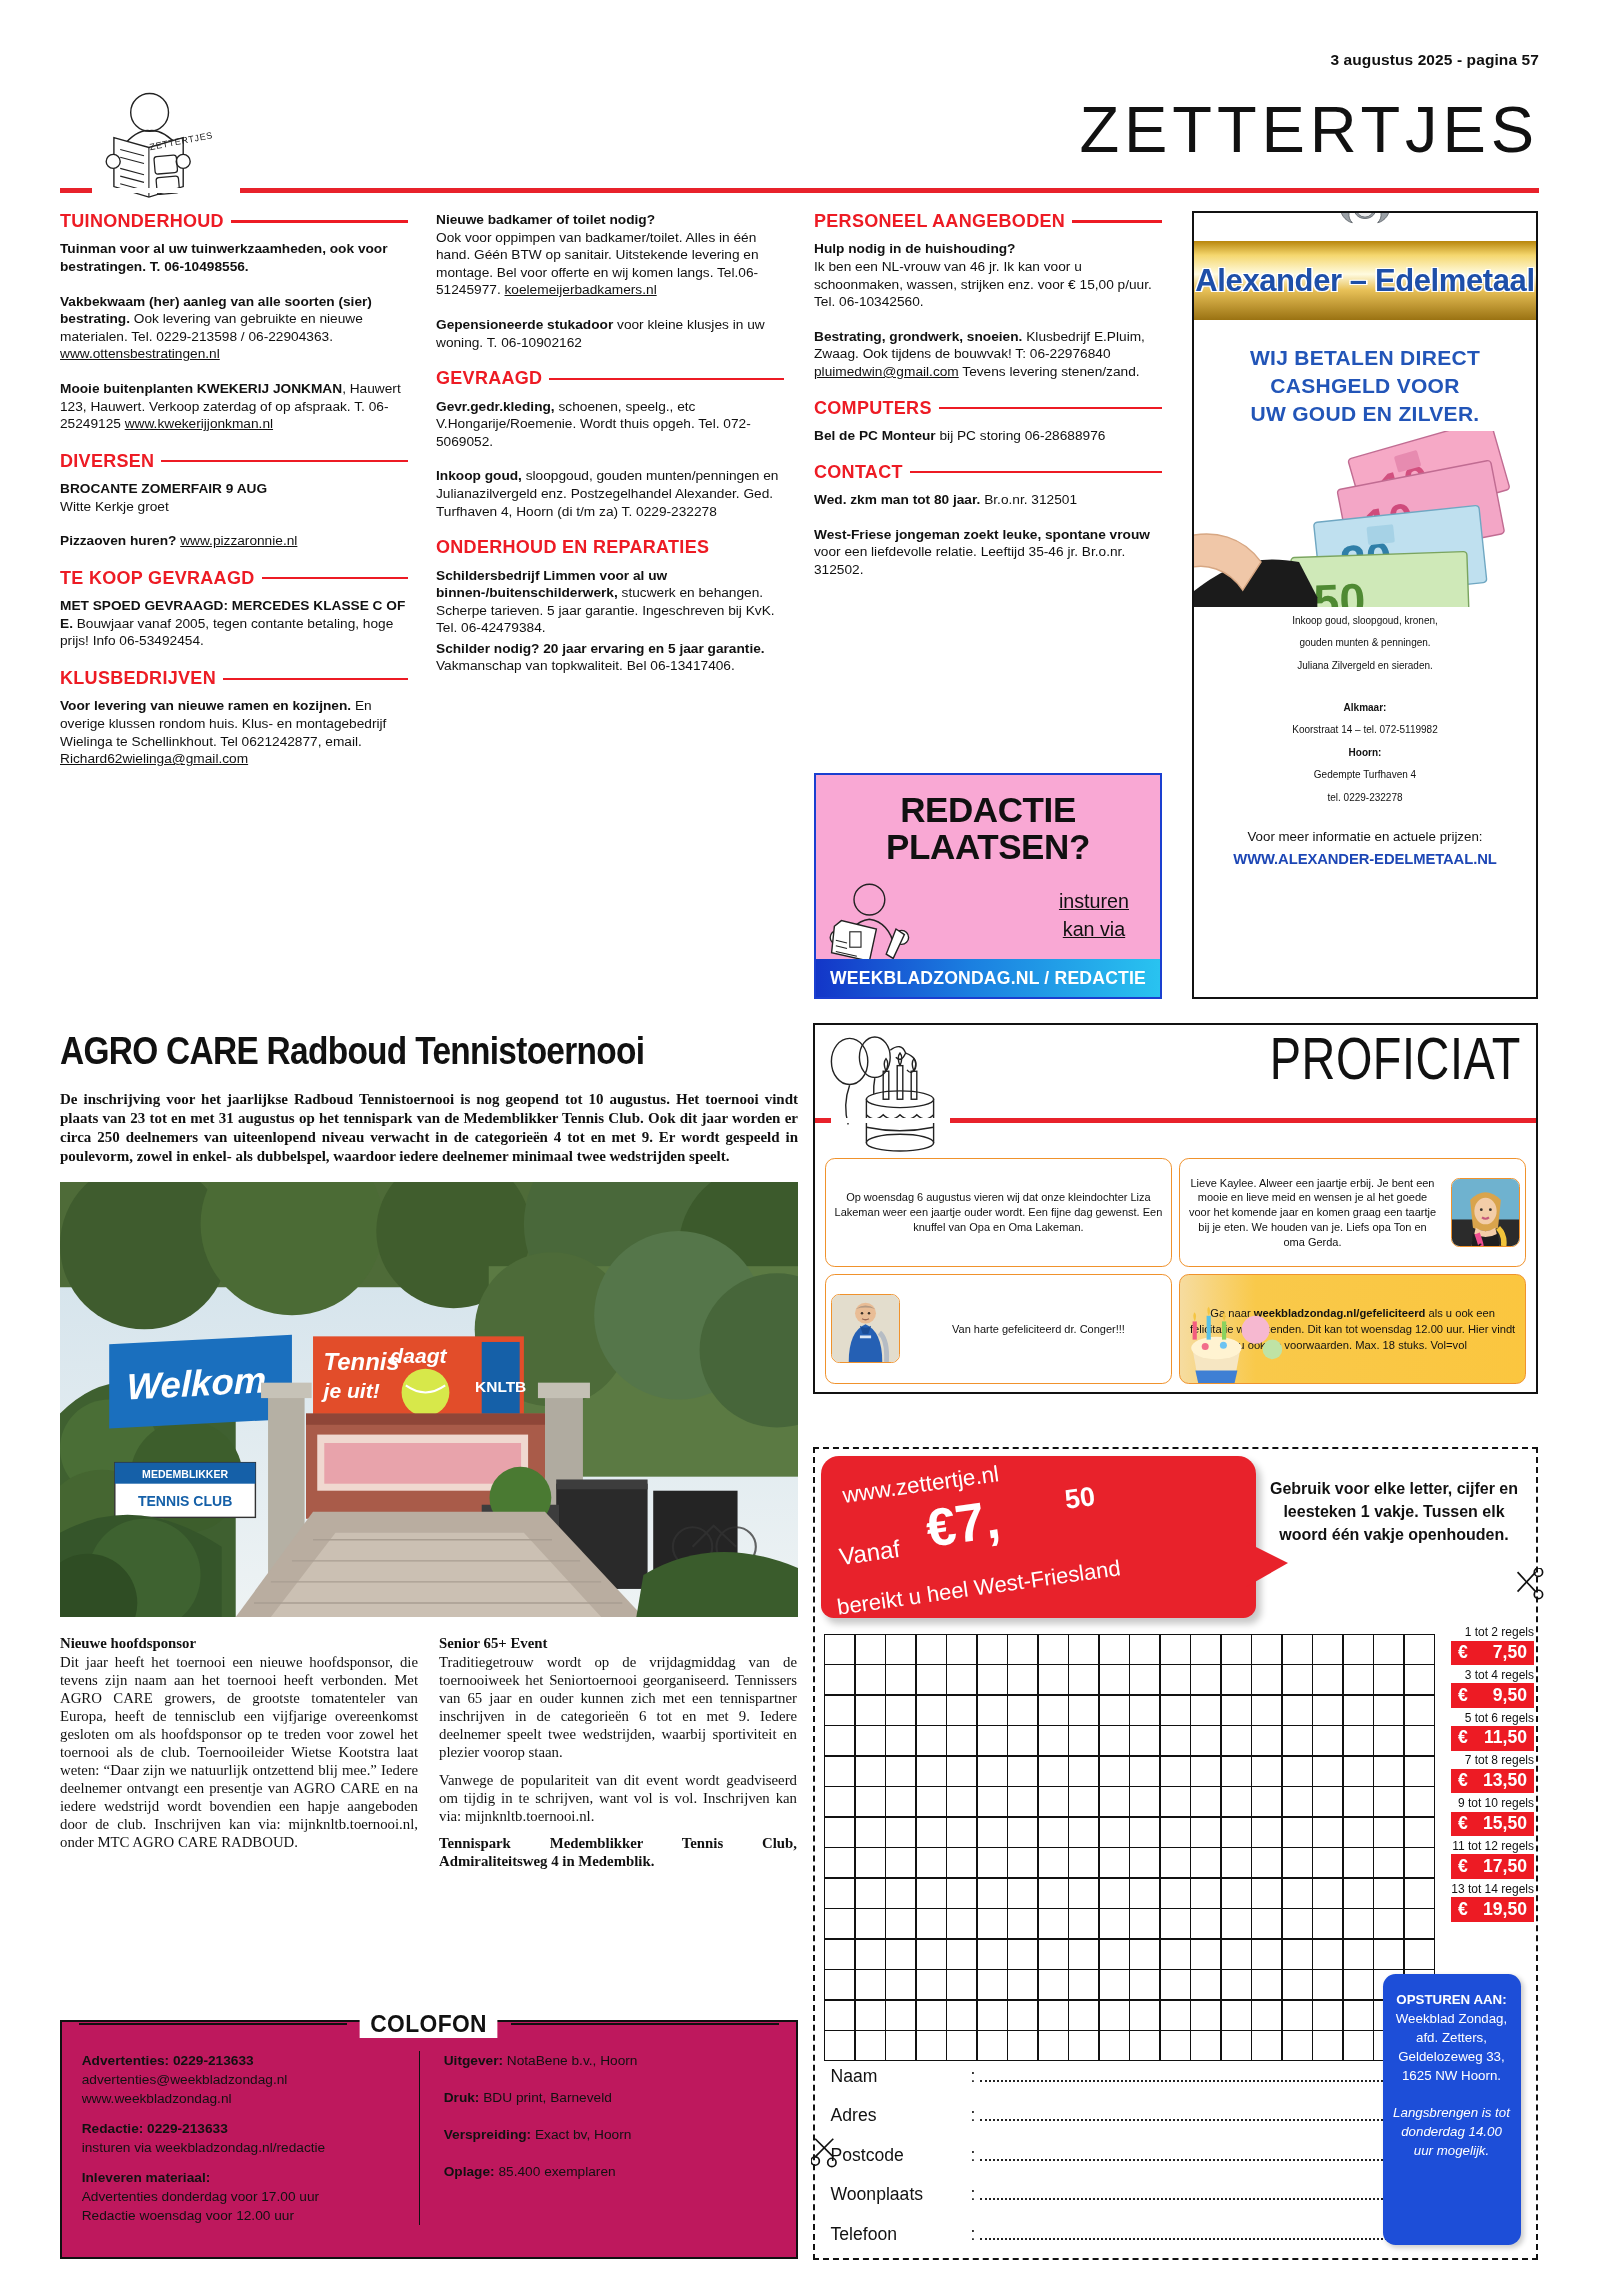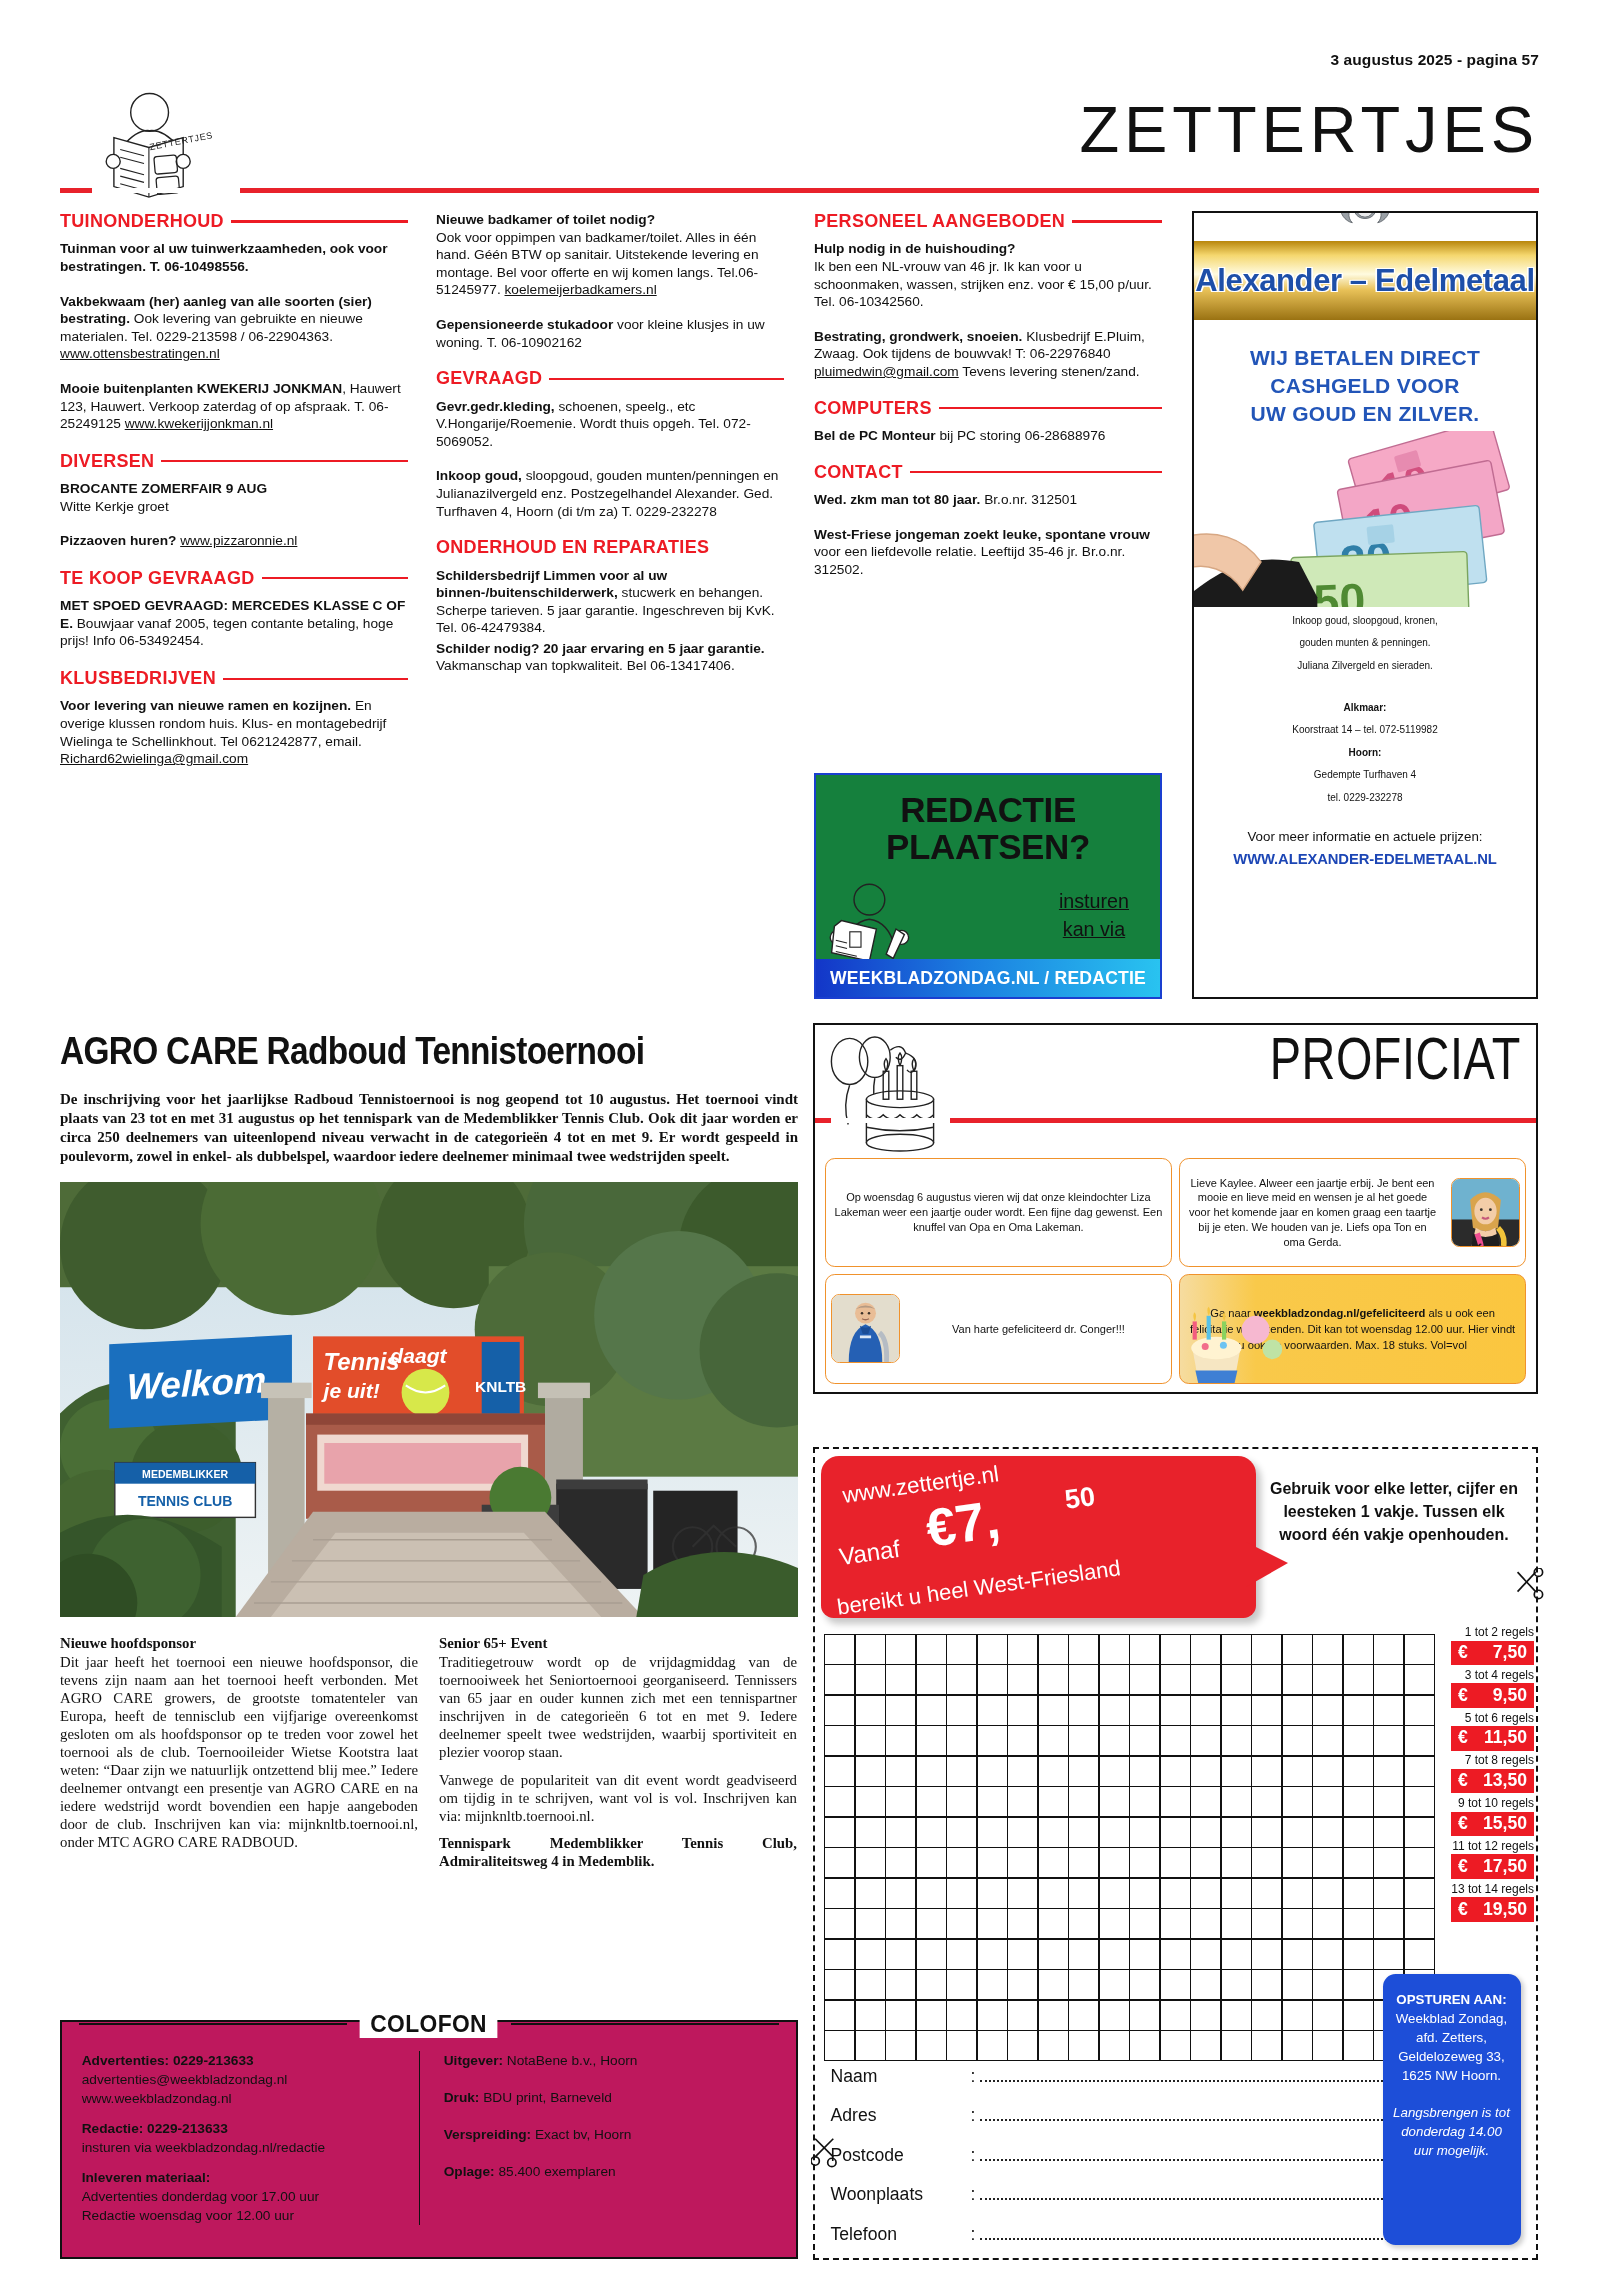--- a/index.html
+++ b/index.html
@@ -46,21 +46,21 @@
     text-shadow:-1.4px -1.4px 0 #fff,1.4px -1.4px 0 #fff,-1.4px 1.4px 0 #fff,1.4px 1.4px 0 #fff;}
   .crest{position:absolute;left:50%;top:-24px;transform:translateX(-50%);width:59px;height:38px;}
   .edel-claim{margin:24px 11.2px 0;text-align:center;color:#2255b8;font-weight:bold;font-size:21px;line-height:28px;letter-spacing:0.3px;}
   .money{position:relative;height:176px;margin-top:2.8px;}
   .edel-body{margin:2.8px 12.6px 0;text-align:center;font-size:10px;line-height:22.5px;color:#111;}
   .edel-body .city{font-weight:bold;}
   .edel-foot{margin:18px 7px 0;text-align:center;font-size:13.3px;line-height:19.7px;color:#111;}
   .edel-foot .url{display:block;color:#1c46b5;font-weight:bold;font-size:14.8px;letter-spacing:-0.1px;margin-top:2.8px;}
 
   
-  .redactie{position:absolute;left:754px;top:562px;width:348px;height:226px;border:2.1px solid #1a3fd0;box-sizing:border-box;background:#15803d;overflow:hidden;}
+  .redactie{position:absolute;left:754px;top:562px;width:348px;height:226px;border:2.1px solid #1a3fd0;box-sizing:border-box;background:#f9a8d4;overflow:hidden;}
   .redactie h2{margin:15.5px 0 0;text-align:center;font-size:35px;line-height:37px;font-weight:bold;color:#111;letter-spacing:-0.4px;}
   .redactie .sub{position:absolute;right:31px;top:112px;text-align:center;font-size:19.7px;line-height:28px;color:#111;text-decoration:underline;}
   .redactie .person{position:absolute;left:9.8px;top:105px;width:91px;height:84px;}
   .redactie .bar{position:absolute;left:0;right:0;bottom:0;height:38px;
     background:linear-gradient(90deg,#1336c8 0%,#1b7fe0 45%,#29c3f0 100%);
     display:flex;align-items:center;justify-content:center;color:#fff;font-weight:bold;font-size:17.6px;letter-spacing:0.2px;}
 
   
   .article{position:absolute;left:60px;top:1031px;width:738px;}
   .art-title{font-size:38px;font-weight:bold;color:#111;letter-spacing:-0.8px;line-height:41px;

